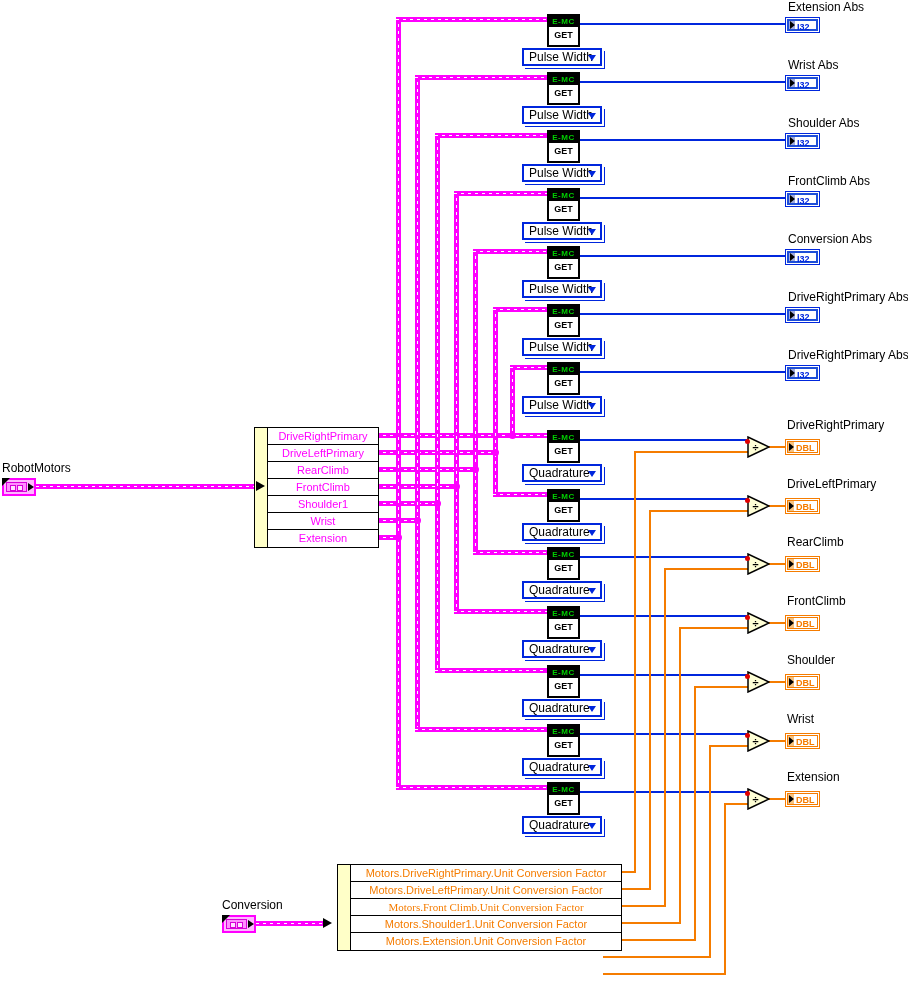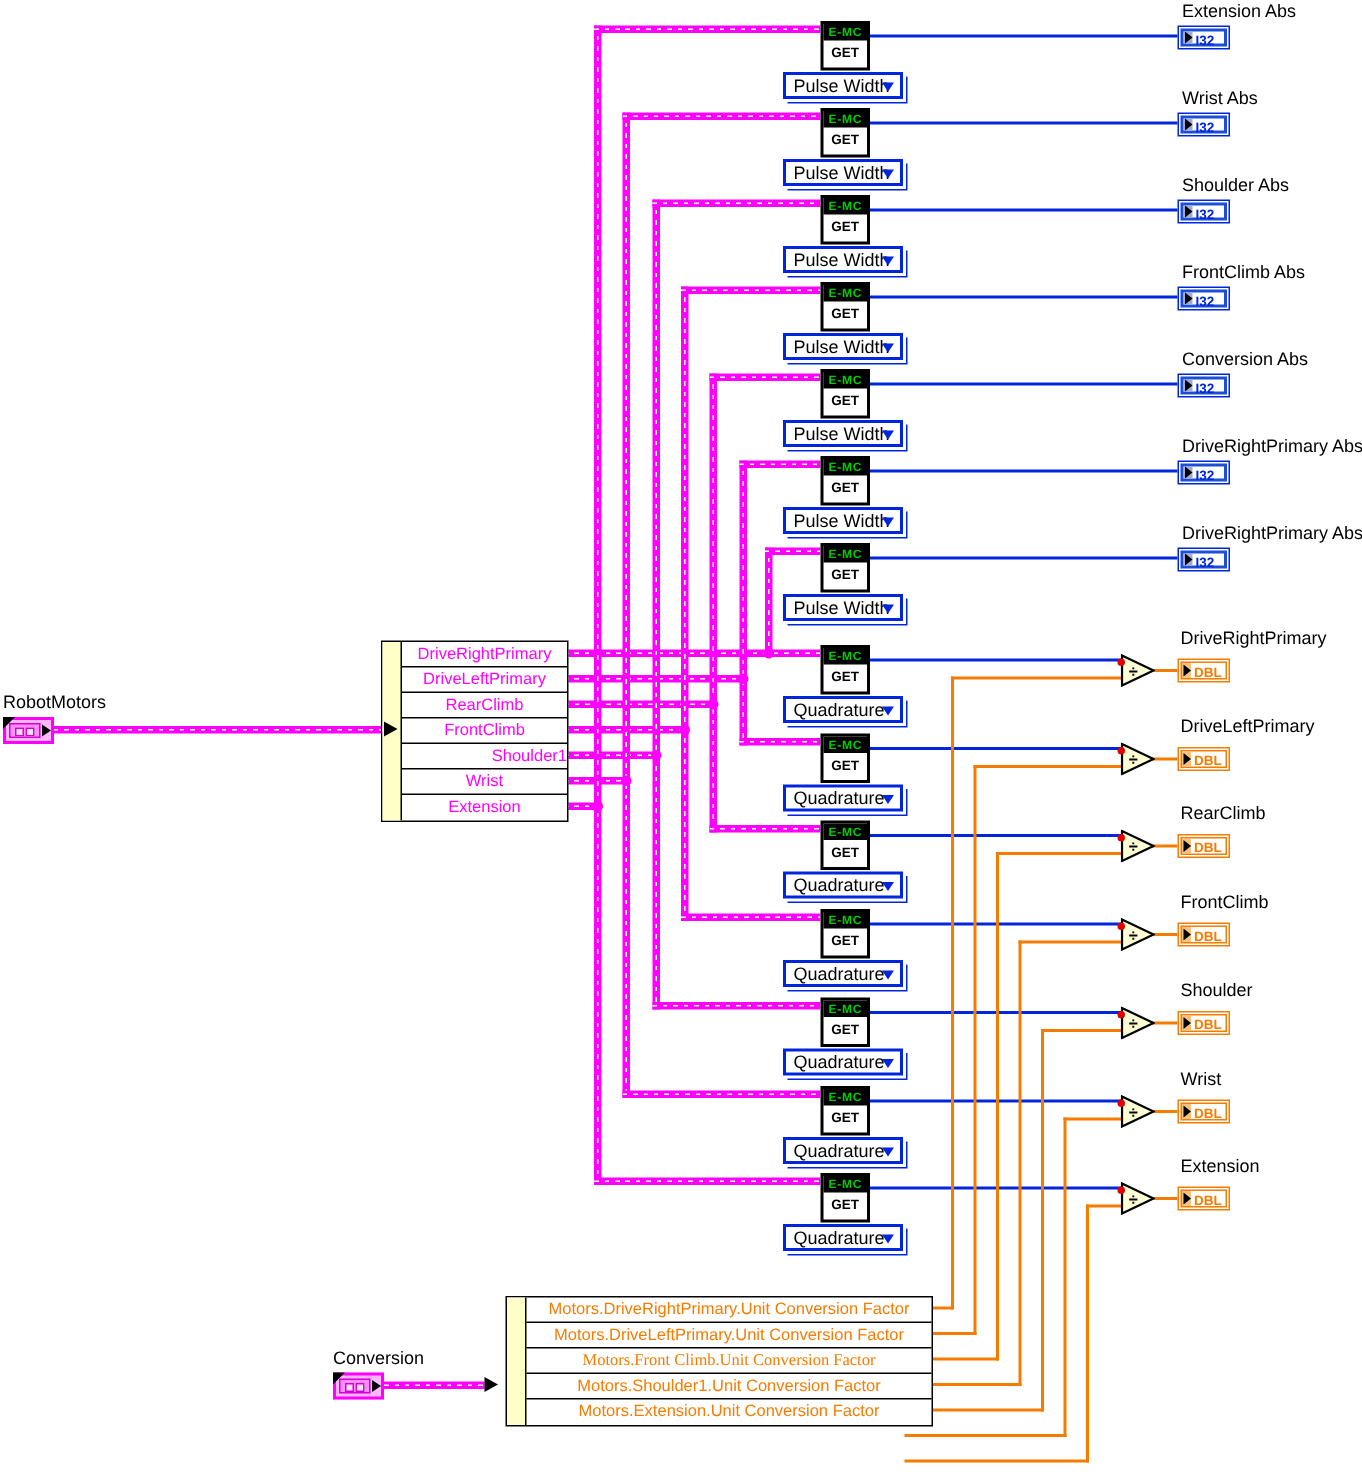--- a/index.html
+++ b/index.html
@@ -476,21 +476,21 @@
     </div>
   </div>
       <div class="lbl" style="left: 787px; top: 770px;">Extension</div>
       <div class="unb" style="left: 254px; top: 427px;">
     <div class="unb-strip"></div>
     <div class="unb-cells">
           <div class="unb-cell c-mag" style="width: 110px;">DriveRightPrimary</div>
           <div class="unb-cell c-mag" style="width: 110px;">DriveLeftPrimary</div>
           <div class="unb-cell c-mag" style="width: 110px;">RearClimb</div>
           <div class="unb-cell c-mag" style="width: 110px;">FrontClimb</div>
-          <div class="unb-cell c-mag" style="width: 110px; text-align: right;">Shoulder1</div>
+          <div class="unb-cell c-mag" style="width: 110px;">Shoulder1</div>
           <div class="unb-cell c-mag" style="width: 110px;">Wrist</div>
           <div class="unb-cell c-mag" style="width: 110px;">Extension</div>
         </div>
   </div>
       <div class="in-arrow" style="left: 256px; top: 481px;"></div>
       <div class="unb" style="left: 337px; top: 864px;">
     <div class="unb-strip"></div>
     <div class="unb-cells">
           <div class="unb-cell c-org" style="width: 270px;">Motors.DriveRightPrimary.Unit Conversion Factor</div>
           <div class="unb-cell c-org" style="width: 270px;">Motors.DriveLeftPrimary.Unit Conversion Factor</div>

